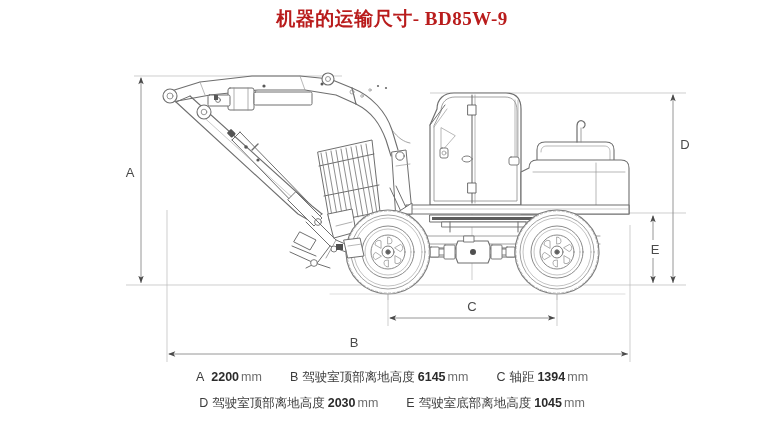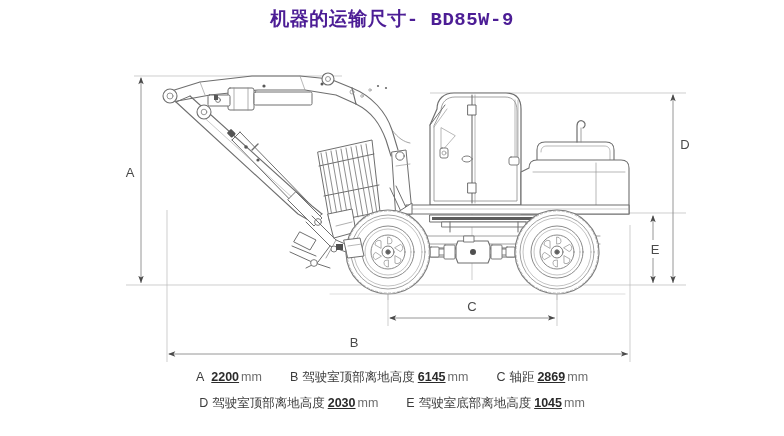--- a/index.html
+++ b/index.html
@@ -20,25 +20,25 @@
     left: 0; top: 0;
     width: 784px;
     height: 436px;
   }
   .title {
     position: absolute;
     left: 0;
     top: 6px;
     width: 784px;
     text-align: center;
-    font-family: Liberation Mono, monospace;
+    font-family: Liberation Serif, serif;
     font-size: 19px;
     font-weight: bold;
     letter-spacing: 0.5px;
-    color: #4c1d95;
+    color: #b91c1c;
     white-space: nowrap;
   }
   #drawing {
     position: absolute;
     left: 0;
     top: 0;
     width: 784px;
     height: 436px;
   }
   .legend {
@@ -65,21 +65,20 @@
     margin-right: 4px;
   }
   .legend-label {
     font-size: 12.5px;
     color: #3c3c3c;
   }
   .legend-value {
     font-weight: bold;
     color: #2b2b2b;
     margin: 0 1px 0 3px;
-    text-decoration: underline;
   }
   .legend-unit {
     color: #6e6e6e;
     margin-left: 1px;
     text-align: right;
   }
   #legend-line-1 { top: 369px; }
   #legend-line-2 { top: 395px; }
 </style>
 </head>
@@ -398,21 +397,21 @@
       </span>
       <span class="legend-item">
         <span class="legend-key">B</span>
         <span class="legend-label">驾驶室顶部离地高度</span>
         <span class="legend-value">6145</span>
         <span class="legend-unit">mm</span>
       </span>
       <span class="legend-item">
         <span class="legend-key">C</span>
         <span class="legend-label">轴距</span>
-        <span class="legend-value">2869</span>
+        <span class="legend-value">1394</span>
         <span class="legend-unit">mm</span>
       </span>
     </div>
   </div>
 
   <div class="legend" id="legend-line-2">
     <div class="legend-row">
       <span class="legend-item">
         <span class="legend-key">D</span>
         <span class="legend-label">驾驶室顶部离地高度</span>

